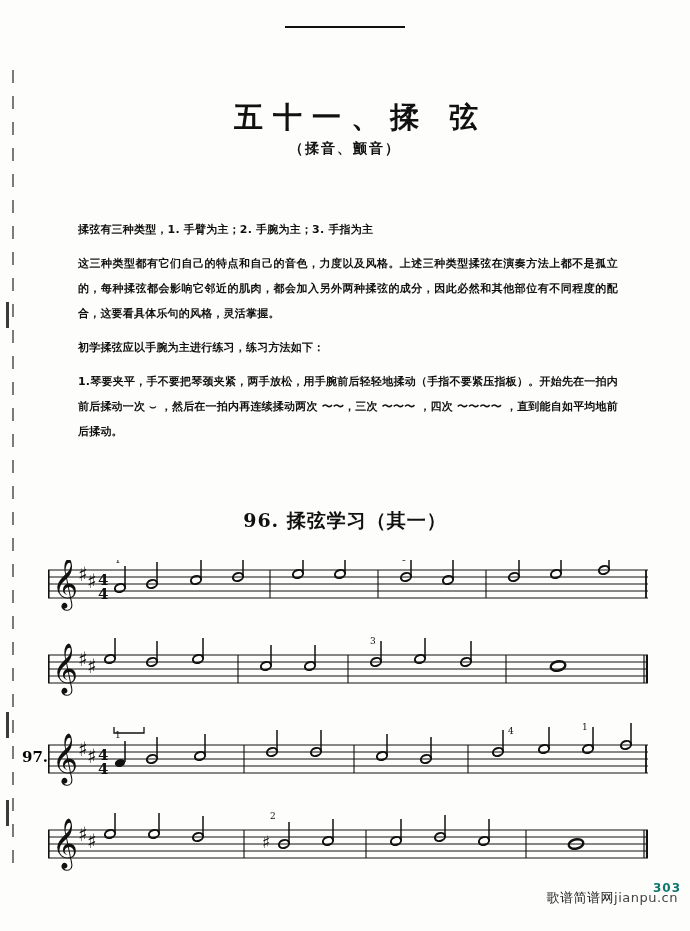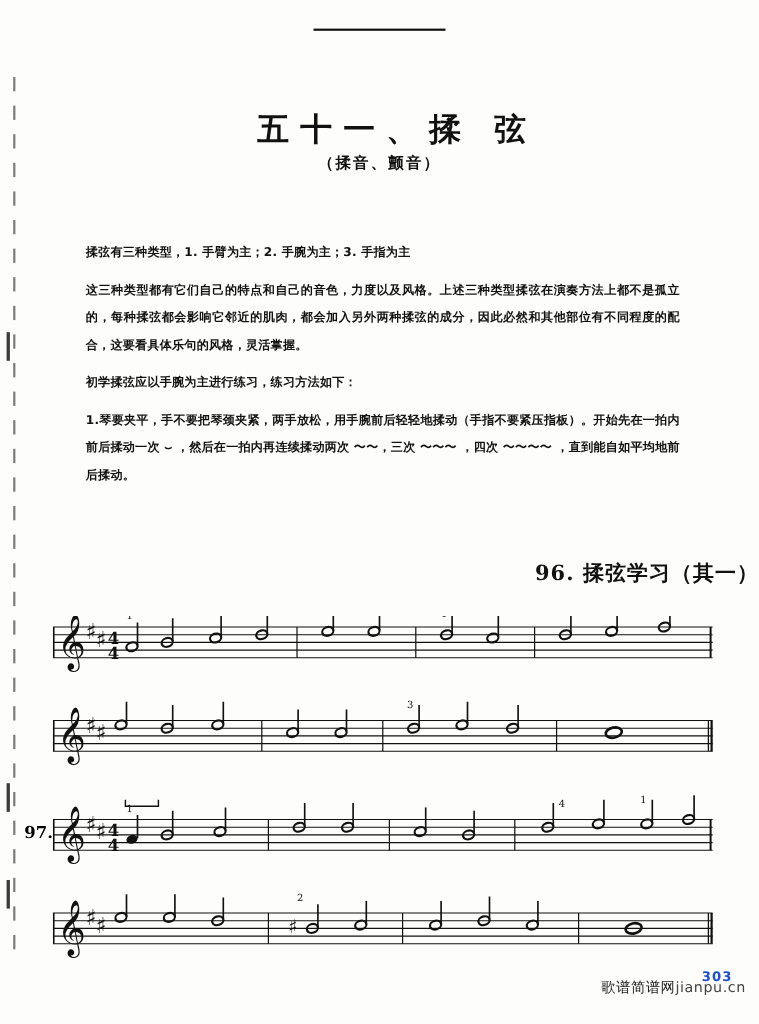--- a/index.html
+++ b/index.html
@@ -101,21 +101,21 @@
     margin: 0 0 9px 0;
     text-align: justify;
   }
 
   
   .section-heading {
     position: absolute;
     left: 0;
     top: 508px;
     width: 690px;
-    text-align: right;
+    text-align: center;
     font-size: 19px;
     font-weight: bold;
     font-family: "DejaVu Serif", "Liberation Serif", serif;
     letter-spacing: 1px;
     color: #111;
   }
 
   
   .stave-block {
     position: absolute;
@@ -125,25 +125,25 @@
   .measure-label {
     position: absolute;
     font-size: 15px;
     font-weight: bold;
     font-family: "DejaVu Serif", "Liberation Serif", serif;
   }
 
   
   .page-number {
     position: absolute;
-    right: 24px;
+    right: 9px;
     bottom: 36px;
     font-size: 12px;
     font-weight: bold;
-    color: #1d4ed8;
+    color: #0f766e;
     letter-spacing: 1px;
   }
 
   
   .watermark {
     position: absolute;
     right: 12px;
     bottom: 24px;
     font-size: 13px;
     color: #3b3b3b;

